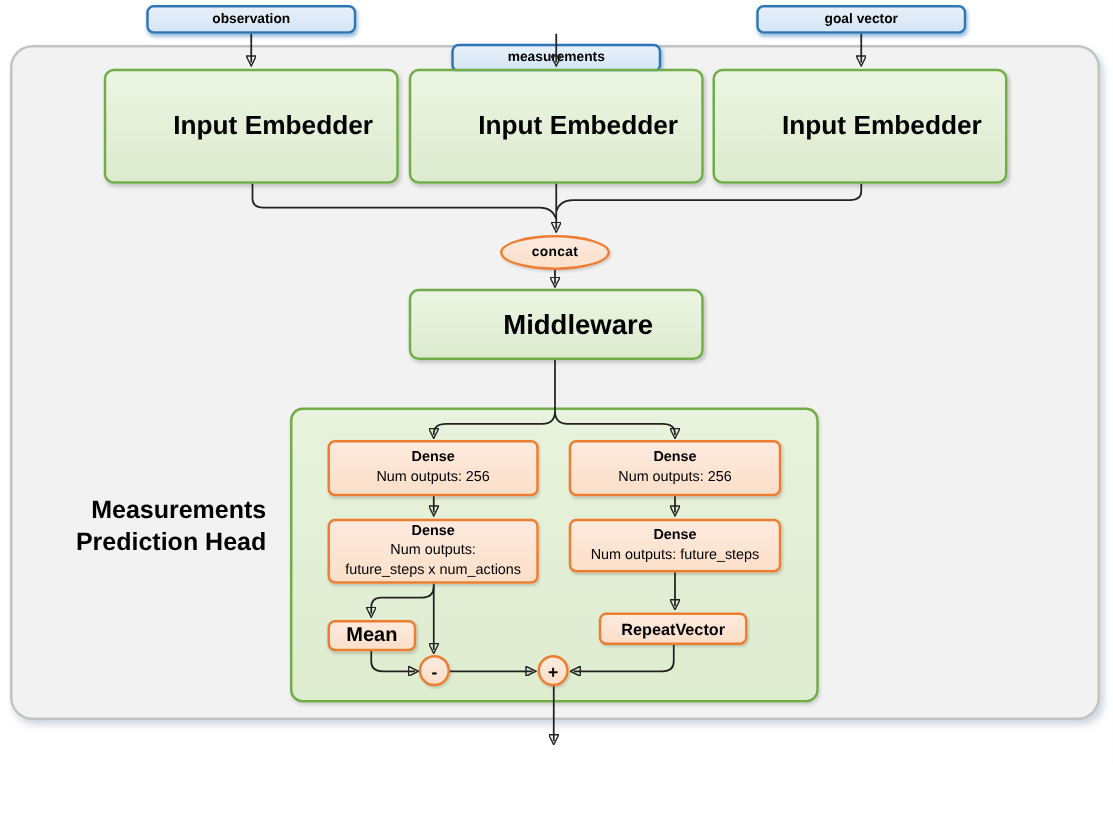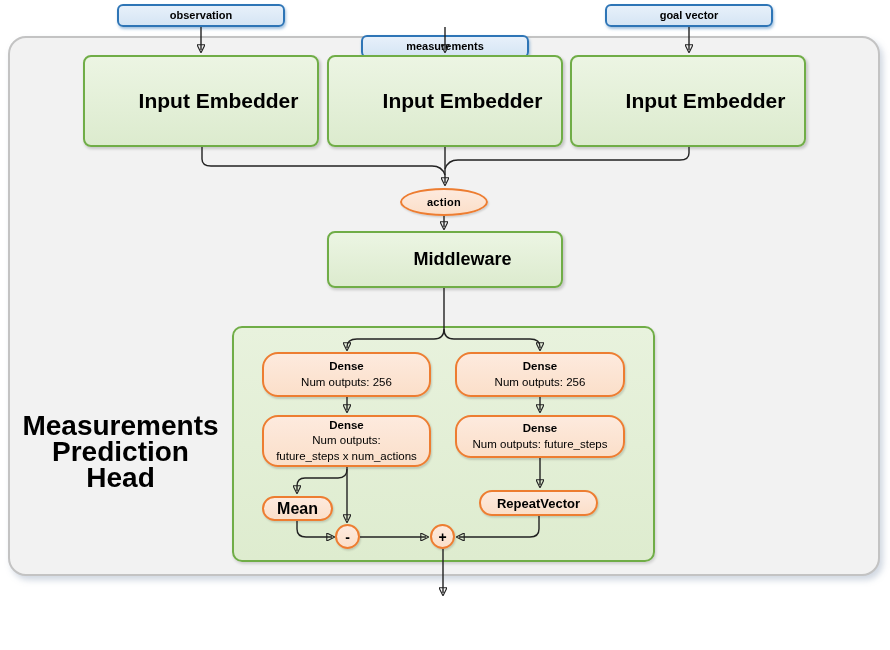--- a/index.html
+++ b/index.html
@@ -25,42 +25,42 @@
   .obs{left:117px;top:4px;width:168px;height:23px;}
   .meas{left:361px;top:4px;width:168px;height:23px;margin-top:31px;}
   .goal{left:605px;top:4px;width:168px;height:23px;}
   .output{left:377px;top:598px;width:133px;height:44px;font-size:12px;flex-direction:column;}
 
   
   .green-box{background:linear-gradient(#ecf5e3,#dcebce);border:2.5px solid #70ad47;
     border-radius:8px;box-shadow:1.5px 2px 3px rgba(0,0,0,.18);font-weight:bold;padding-left:35px;}
   .ie{width:236px;height:92px;font-size:21px;}
   .ie1{left:83px;top:55px;} .ie2{left:327px;top:55px;} .ie3{left:570px;top:55px;}
-  .middleware{left:327px;top:231px;width:236px;height:57px;font-size:18px;}
+  .middleware{left:327px;top:231px;width:236px;height:57px;font-size:22px;}
 
   
   .orange{background:linear-gradient(#fdeade,#fbdfc9);border:2.2px solid #ed7d31;
-    border-radius:16px;box-shadow:1px 1.5px 2px rgba(0,0,0,.15);}
+    border-radius:6px;box-shadow:1px 1.5px 2px rgba(0,0,0,.15);}
   .concat{left:400px;top:188px;width:88px;height:28px;border-radius:50%;
     border-width:2.8px;font-weight:bold;font-size:11px;letter-spacing:.3px;}
   .dense{flex-direction:column;font-size:11.5px;line-height:1.32;padding:2px;}
   .dense .t{font-weight:bold;}
   .dl1{left:262px;top:352px;width:169px;height:45px;}
   .dr1{left:455px;top:352px;width:170px;height:45px;}
   .dl2{left:262px;top:415px;width:169px;height:52px;}
   .dr2{left:455px;top:415px;width:170px;height:43px;}
   .mean{left:262px;top:496px;width:71px;height:25px;font-weight:bold;font-size:16px;}
   .rvec{left:479px;top:490px;width:119px;height:26px;font-weight:bold;font-size:13px;}
   .op-circle{width:25px;height:25px;border-radius:50%;border-width:2.5px;
     font-weight:bold;font-size:14px;line-height:1;}
   .minus{left:335px;top:524px;} .plus{left:430px;top:524px;}
 
   
-  .mph-label{left:28px;top:419px;width:185px;height:66px;font-weight:bold;
-    font-size:28px;line-height:26px;}
+  .mph-label{left:28px;top:388px;width:185px;height:66px;font-weight:bold;
+    font-size:20px;line-height:26px;text-align:right;}
 
   
   svg.wires{position:absolute;left:0;top:0;width:890px;height:650px;
     pointer-events:none;z-index:5;}
   svg.wires path{fill:none;stroke:#222;stroke-width:1.4;}
 </style>
 </head>
 <body>
 
 <div class="canvas">
@@ -81,21 +81,21 @@
     <span>Input Embedder</span>
   </div>
   <div class="node green-box ie ie2">
     <span>Input Embedder</span>
   </div>
   <div class="node green-box ie ie3">
     <span>Input Embedder</span>
   </div>
 
   <div class="node orange concat">
-    <span>action</span>
+    <span>concat</span>
   </div>
 
   <div class="node green-box middleware">
     <span>Middleware</span>
   </div>
 
   <div class="node green-inner"></div>
   <div class="node mph-label">Measurements Prediction Head</div>
 
   <div class="node orange dense dl1">

